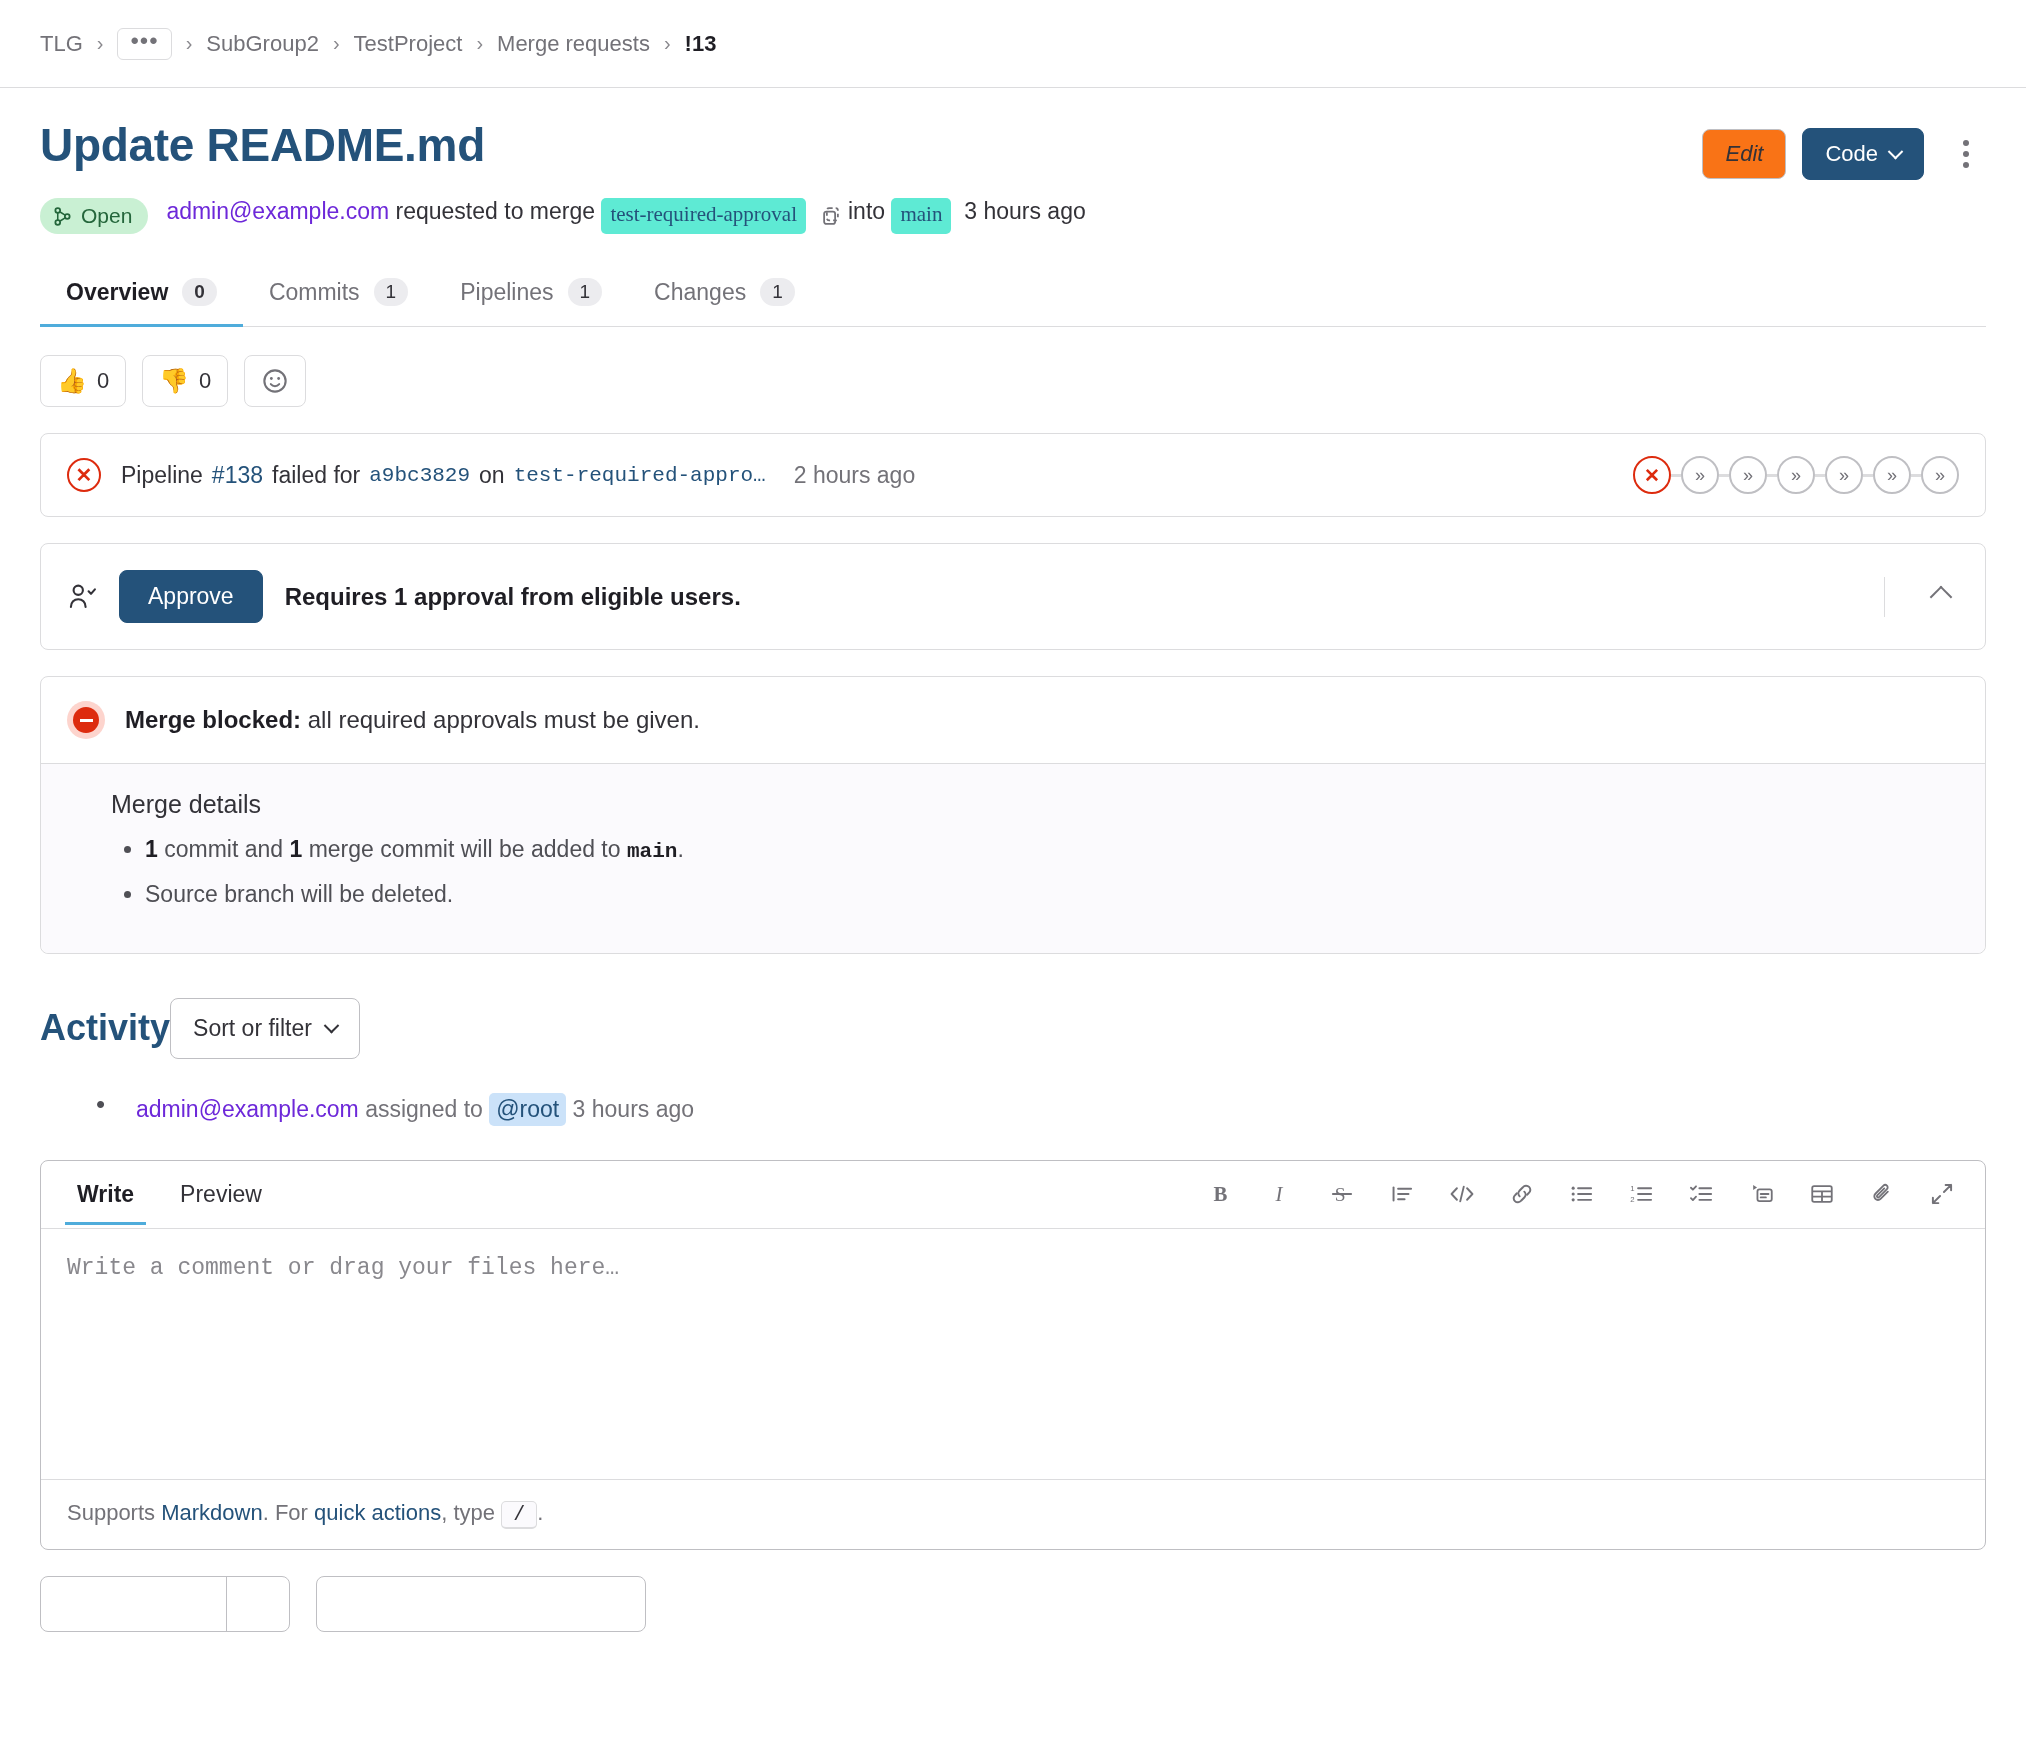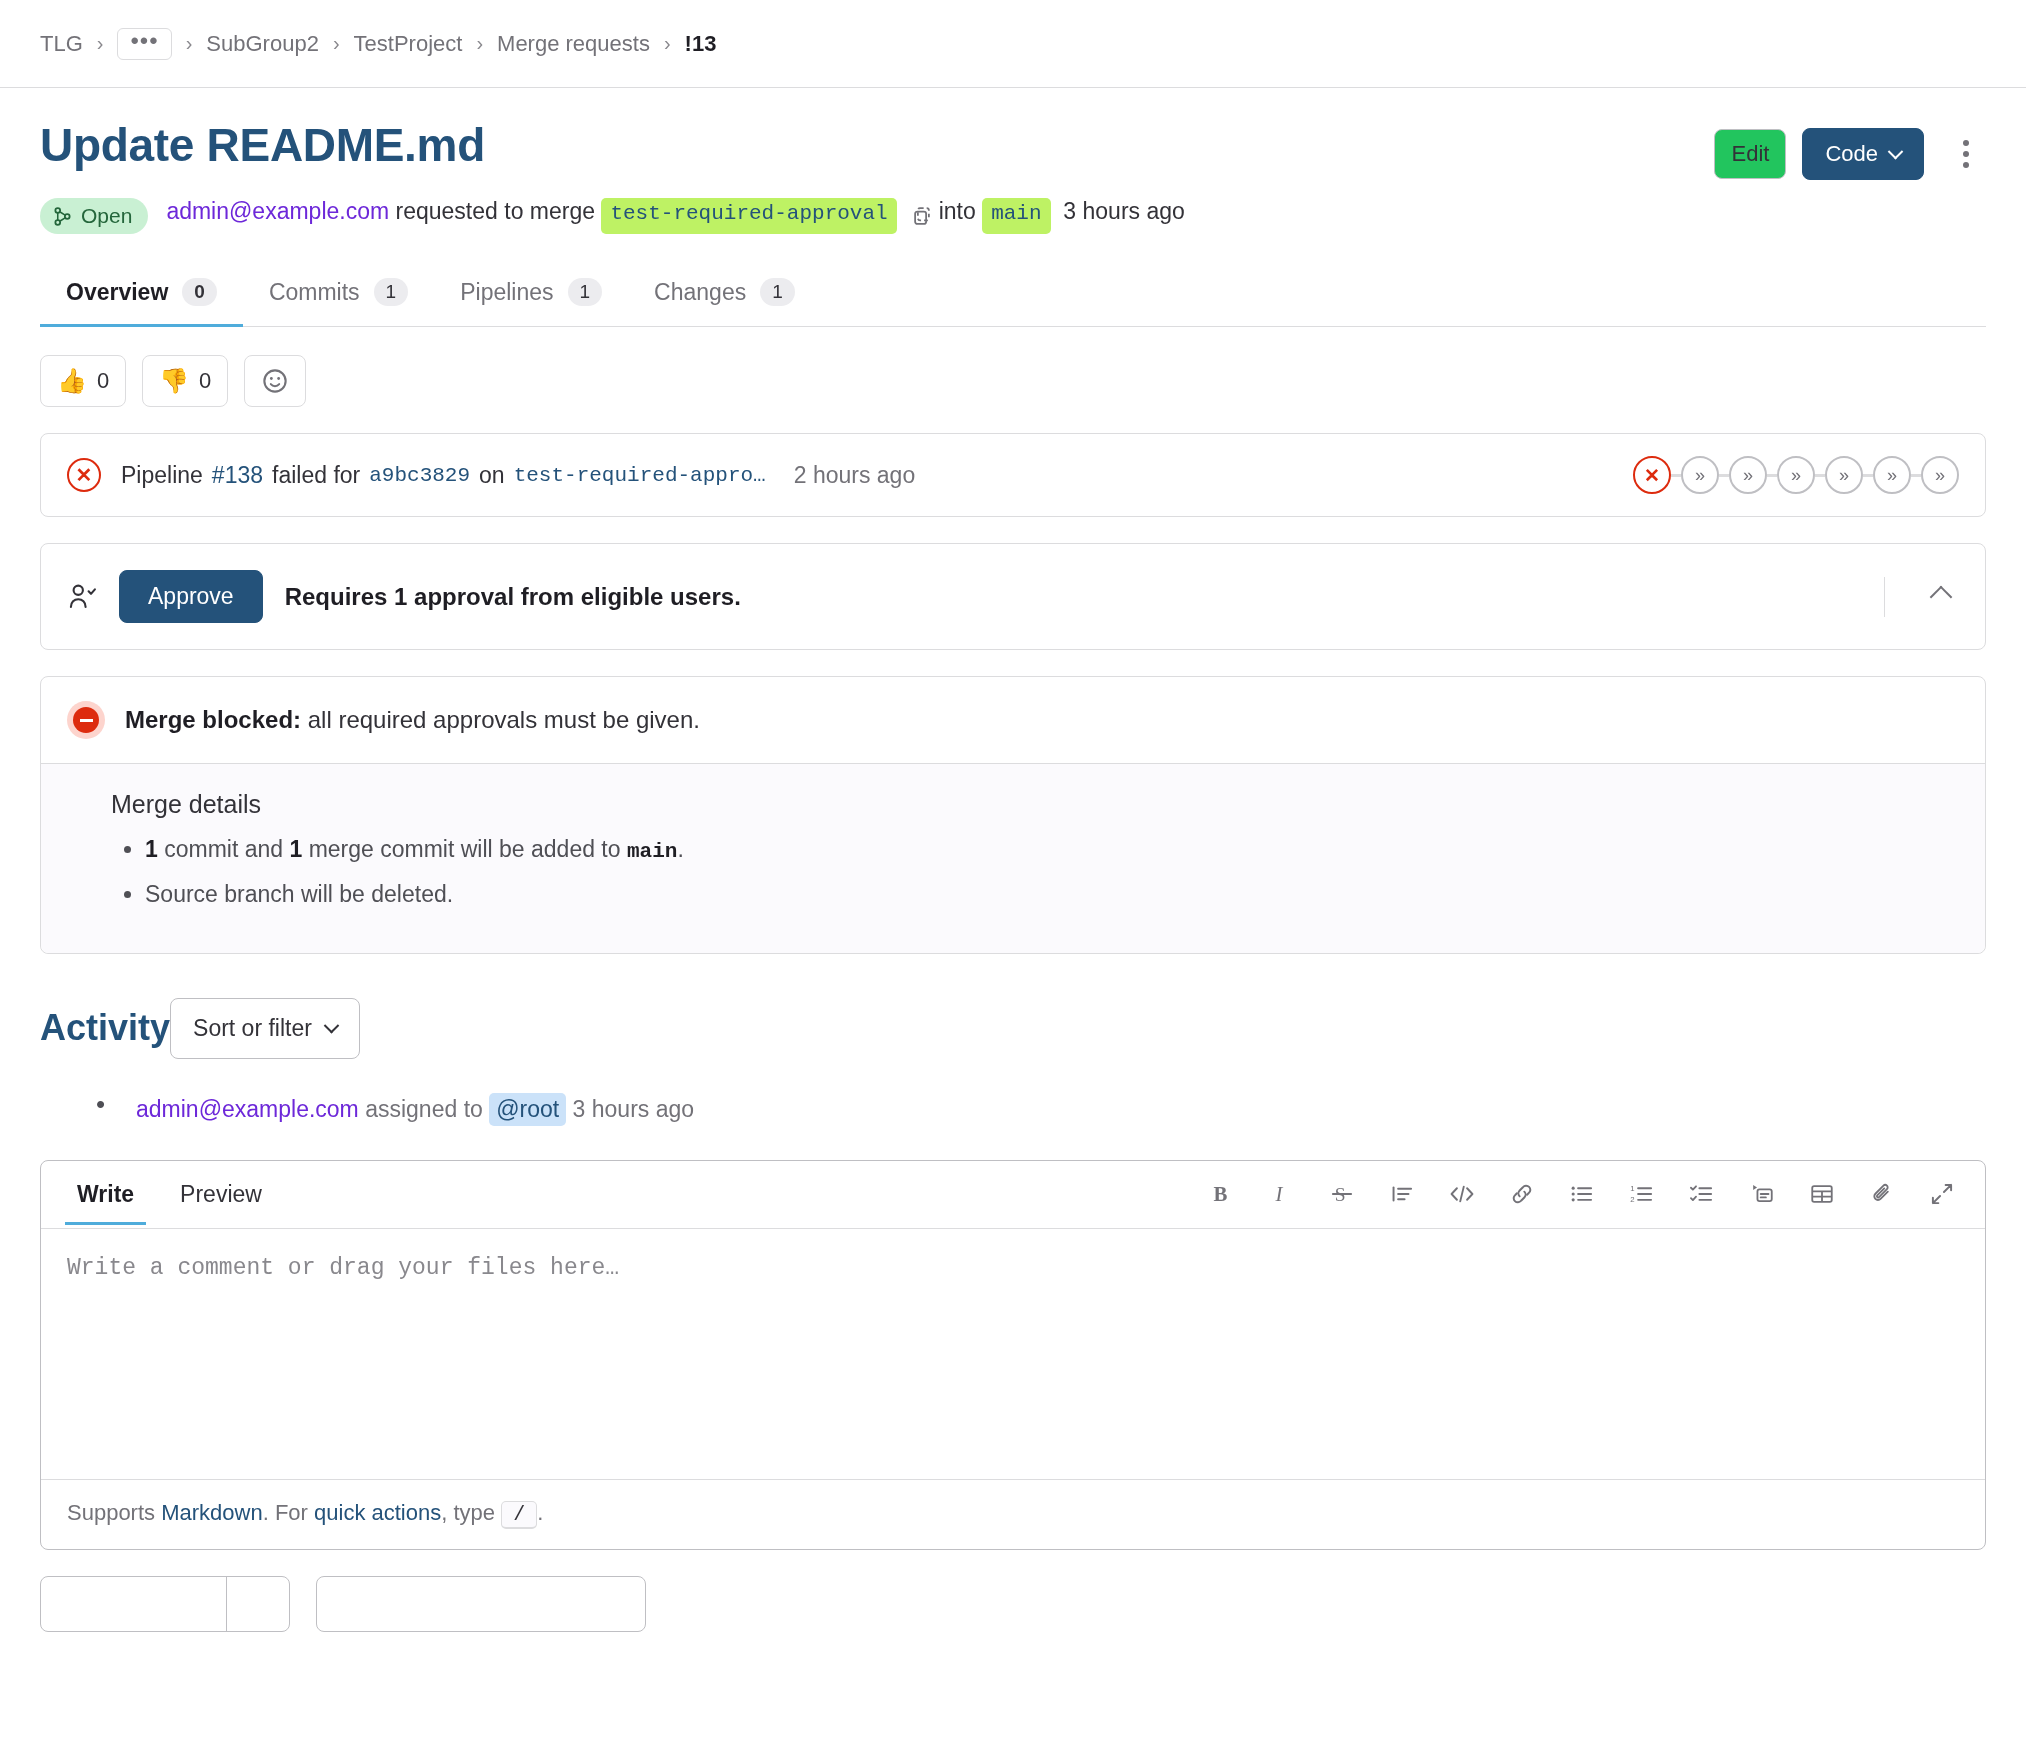--- a/index.html
+++ b/index.html
@@ -66,24 +66,25 @@
   }
   .title-actions { display: flex; align-items: center; gap: 16px; padding-top: 8px; }
   .btn {
     font-family: "Liberation Sans", sans-serif;
     font-size: 22px;
     border-radius: 8px;
     cursor: pointer;
     white-space: nowrap;
   }
   .btn-secondary {
-    background: #22c55e;
+    background: #f97316;
     border: 1px solid #bfbfc3;
     color: #333238;
-    padding: 11px 16px;
+    padding: 11px 22px;
+    font-style: italic;
   }
   .btn-primary {
     background: #24527a;
     border: 1px solid #24527a;
     color: #fff;
     padding: 12px 22px;
     display: inline-flex; align-items: center; gap: 12px;
   }
   .kebab {
     width: 40px; height: 46px;
@@ -111,22 +112,22 @@
     display: inline-flex; align-items: center; gap: 9px;
     background: #c9f0d3; color: #24663b;
     border-radius: 999px;
     padding: 6px 16px 6px 13px;
     font-size: 21px;
     margin-right: 18px;
   }
   .user-strong { font-weight: 400; color: #6d28d9; }
   .plain { color: #333238; }
   .code-chip {
-    font-family: Liberation Mono, monospace;
-    background: #bef264;
+    font-family: Liberation Serif, serif;
+    background: #5eead4;
     color: #24527a;
     border-radius: 5px;
     padding: 4px 9px;
     font-size: 21px;
   }
   .copy-icon { margin: 0 6px 0 14px; display: inline-flex; align-items: center; }
   .muted { color: #737278; }
 
   
   .tabs {

